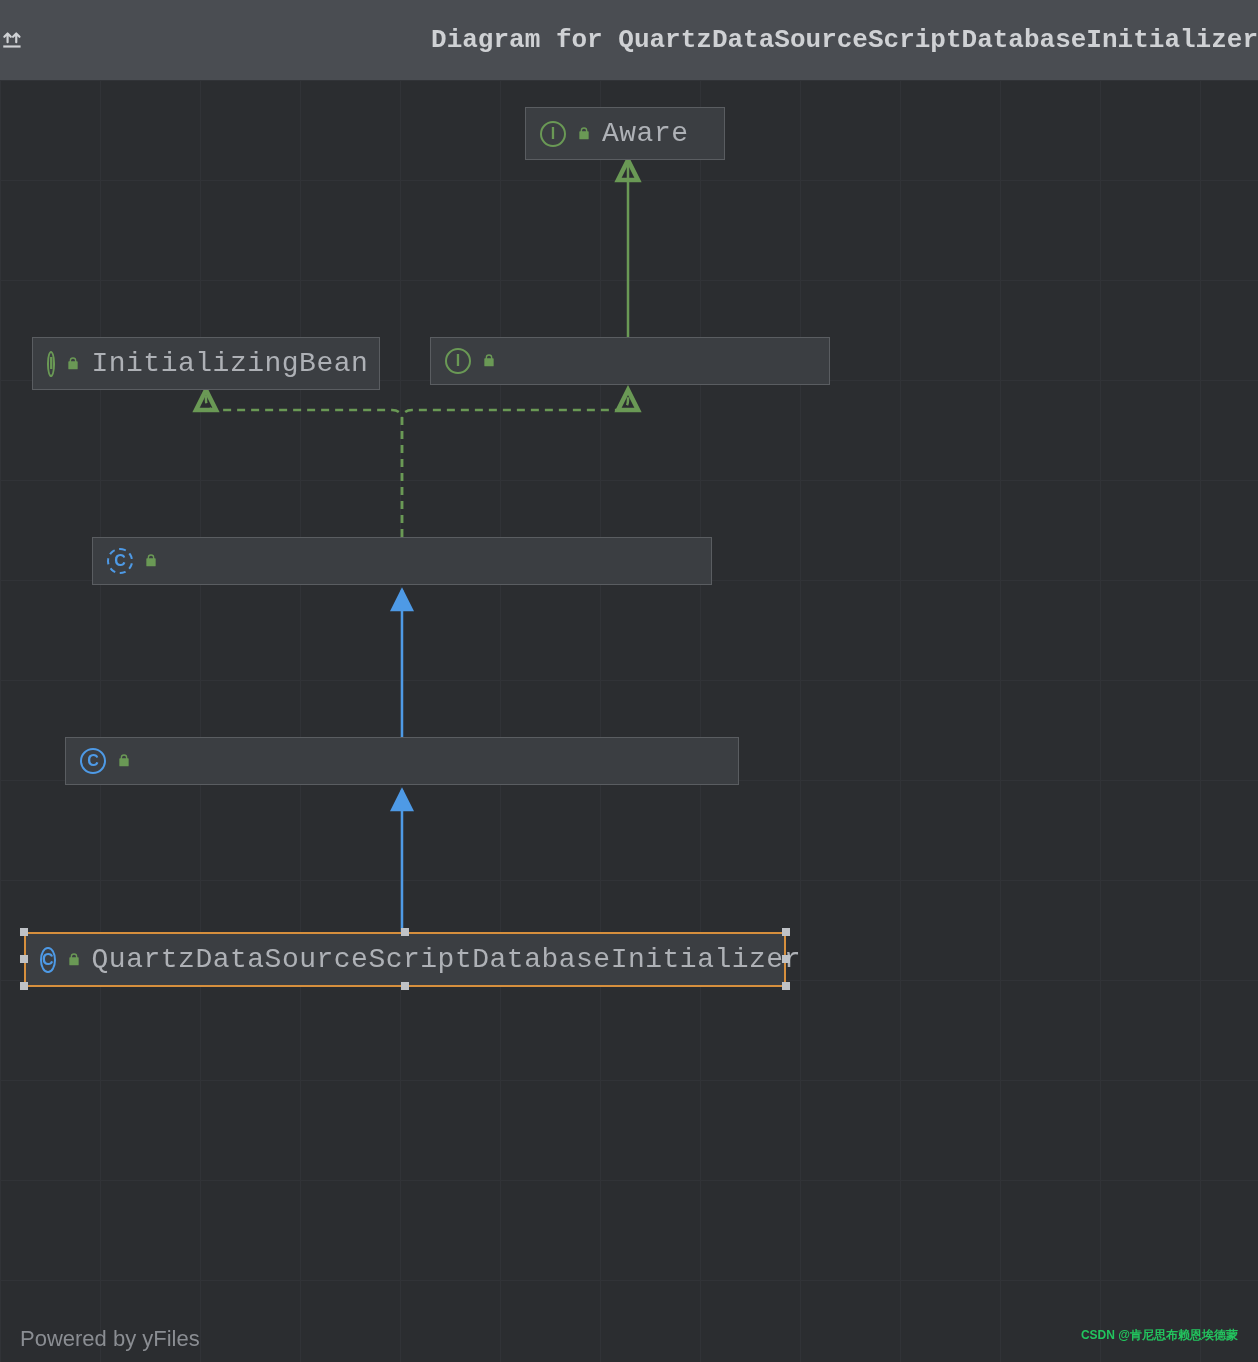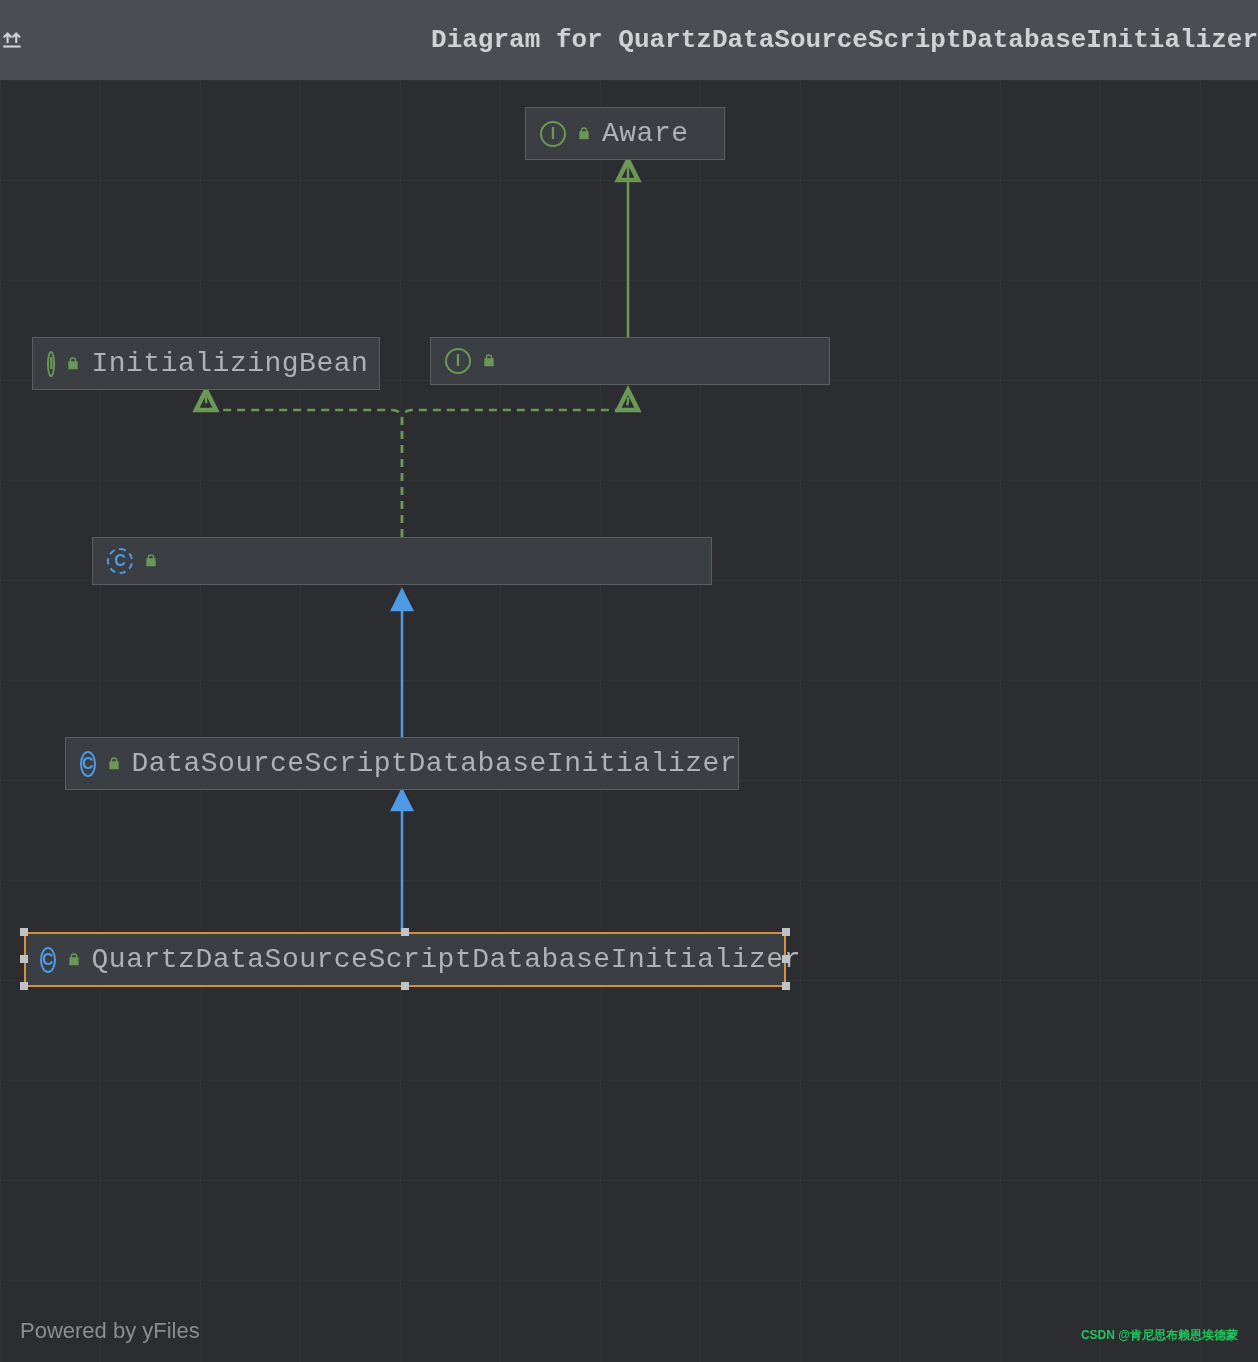--- a/index.html
+++ b/index.html
@@ -93,21 +93,21 @@
     pointer-events: none;
   }
   .handle {
     position: absolute;
     width: 8px; height: 8px;
     background: #bfc2c6;
   }
   .footer-left {
     position: absolute;
     left: 20px;
-    bottom: 18px;
+    bottom: 10px;
     color: #8a8d92;
     font-family: "Segoe UI", Arial, sans-serif;
     font-size: 22px;
   }
   .footer-right {
     position: absolute;
     right: 20px;
     bottom: 18px;
     color: #22c55e;
     font-family: "Segoe UI", Arial, sans-serif;
@@ -191,21 +191,20 @@
     </span>
   </div>
 
   <div class="node" style="left:65px; top:657px; width:674px;">
     <span class="kind-icon kind-class">C</span>
     <span class="lock-icon">
       <svg width="16" height="16" viewBox="0 0 24 24">
           <path fill="#6a9955" d="M17 8V7a5 5 0 0 0-10 0v1h2V7a3 3 0 1 1 6 0v1H6a1 1 0 0 0-1 1v10a1 1 0 0 0 1 1h12a1 1 0 0 0 1-1V9a1 1 0 0 0-1-1z"></path>
         </svg>
     </span>
-    <span class="node-label">DataSourceScriptDatabaseInitializer</span>
   </div>
 
   <div class="node selected" style="left:24px; top:852px; width:762px;">
     <span class="kind-icon kind-class">C</span>
     <span class="lock-icon">
       <svg width="16" height="16" viewBox="0 0 24 24">
           <path fill="#6a9955" d="M17 8V7a5 5 0 0 0-10 0v1h2V7a3 3 0 1 1 6 0v1H6a1 1 0 0 0-1 1v10a1 1 0 0 0 1 1h12a1 1 0 0 0 1-1V9a1 1 0 0 0-1-1z"></path>
         </svg>
     </span>
     <span class="node-label">QuartzDataSourceScriptDatabaseInitializer</span>

